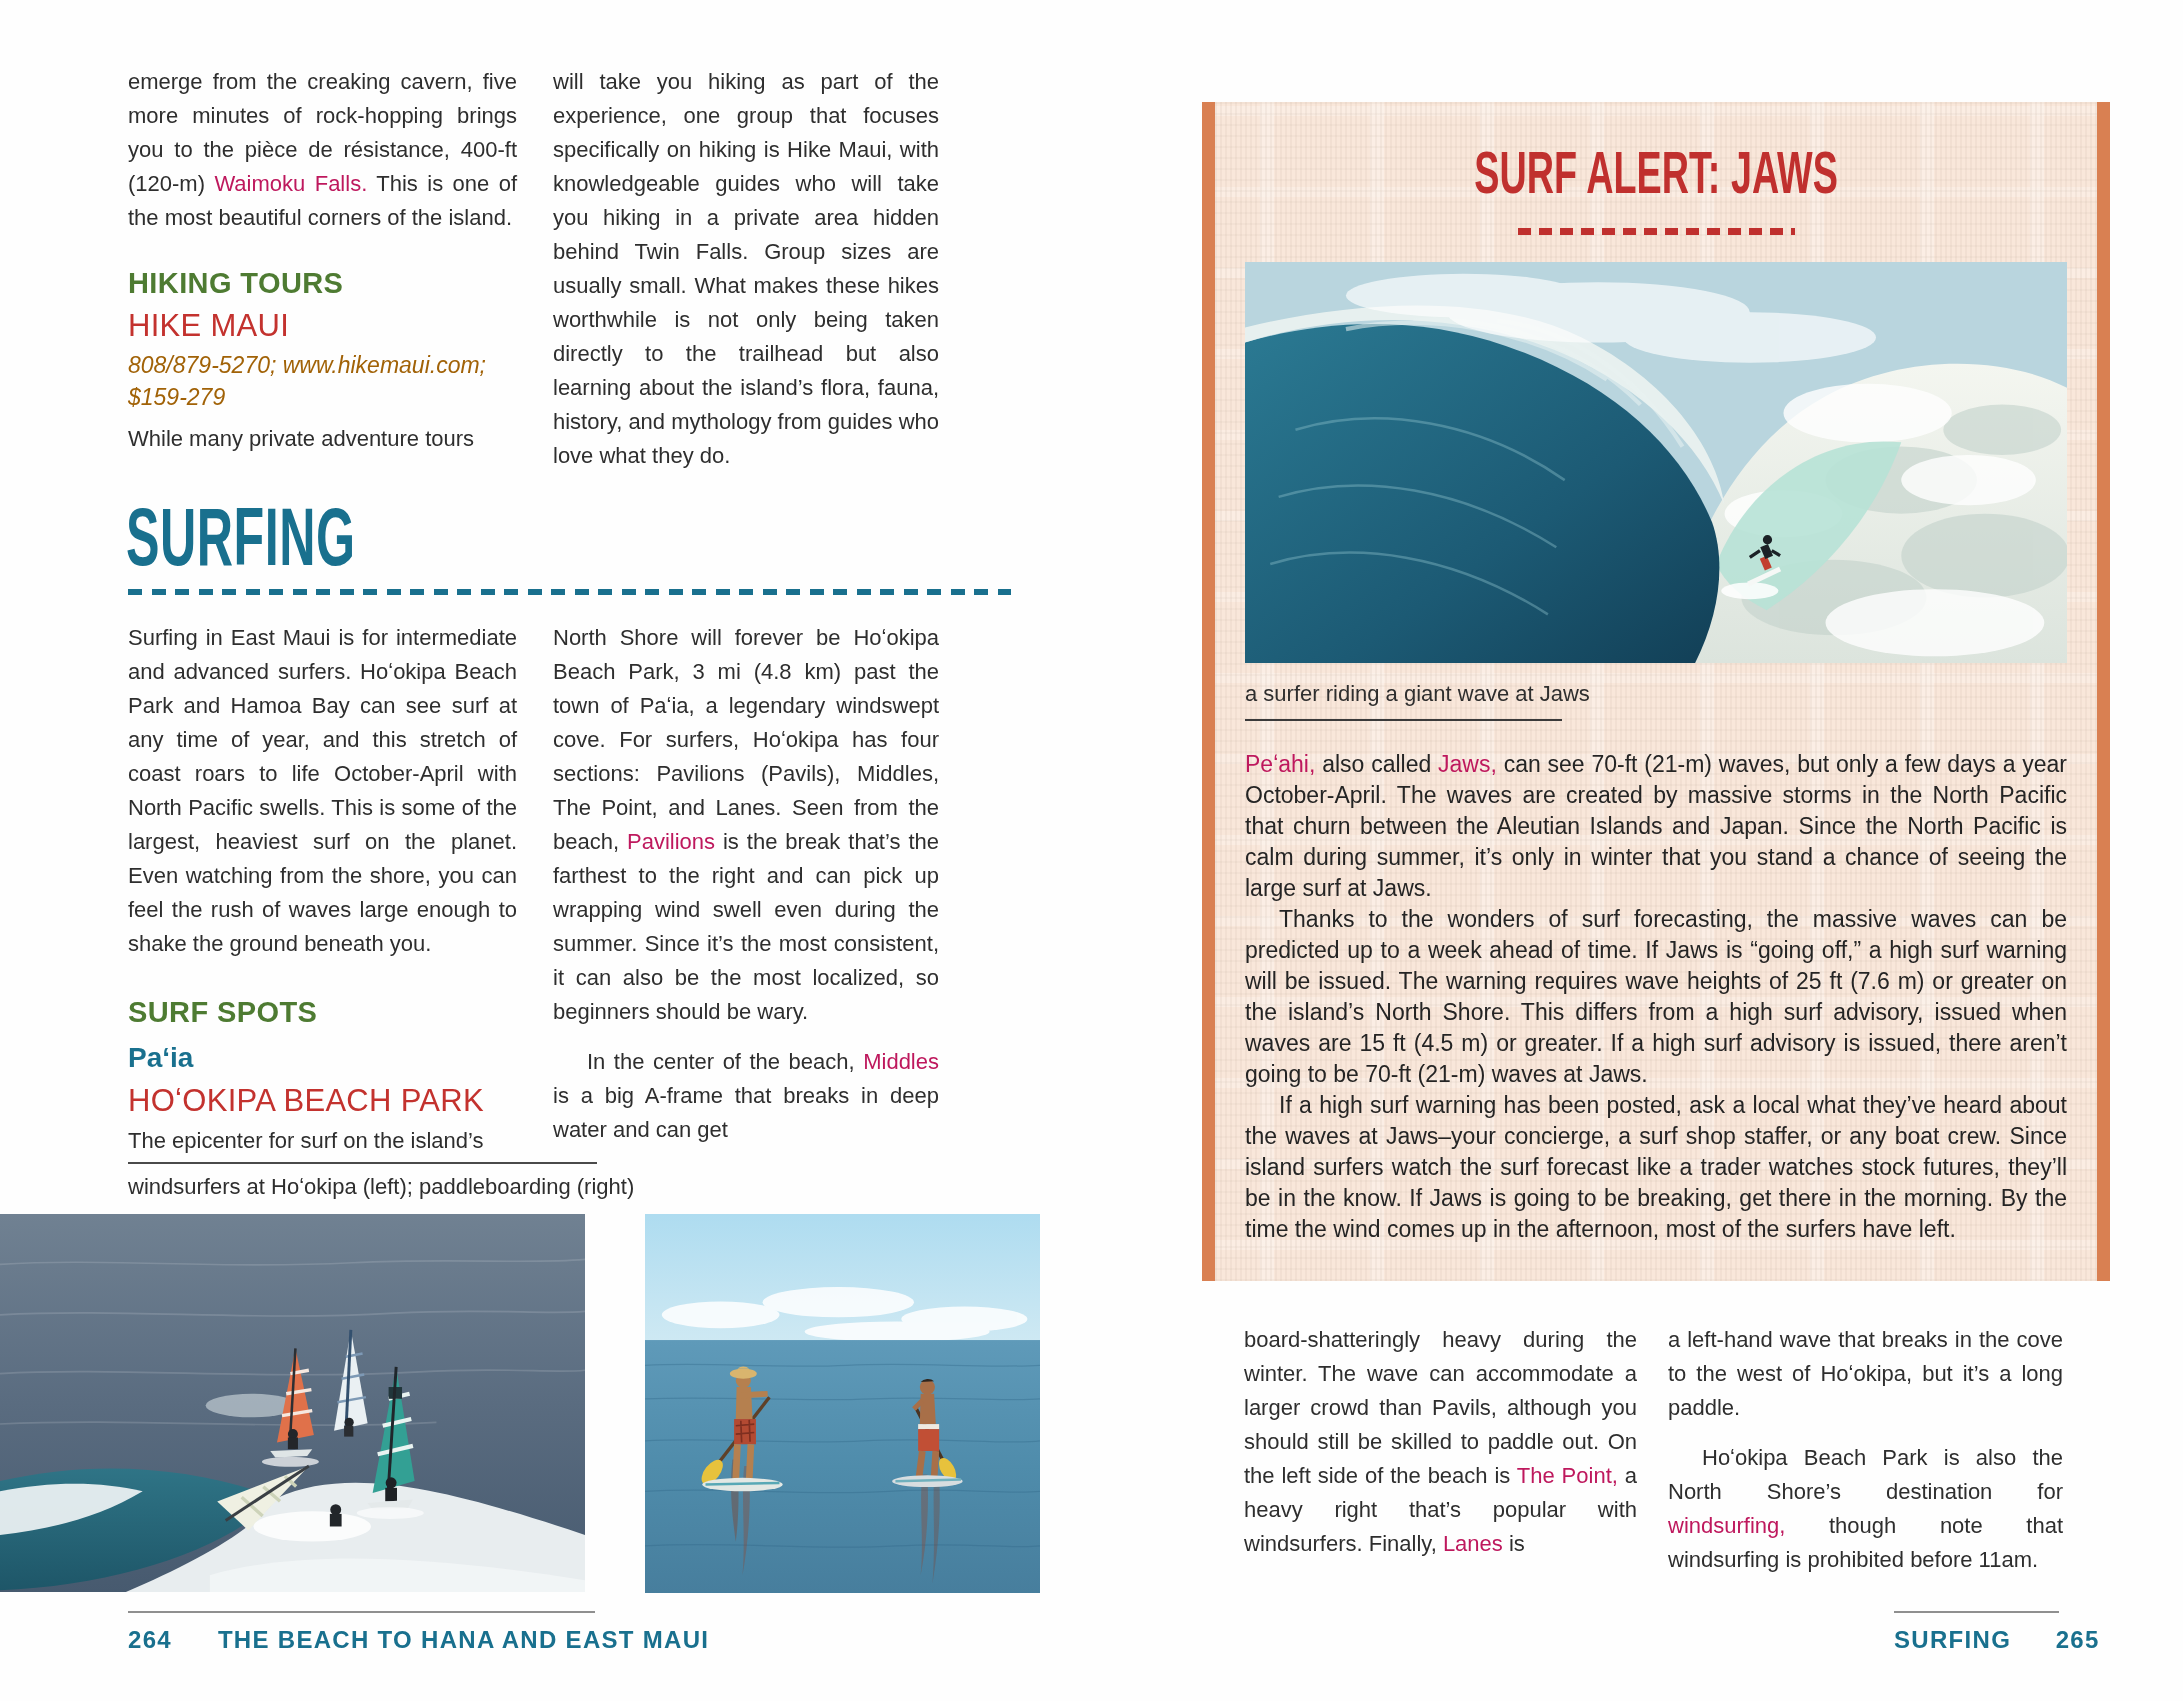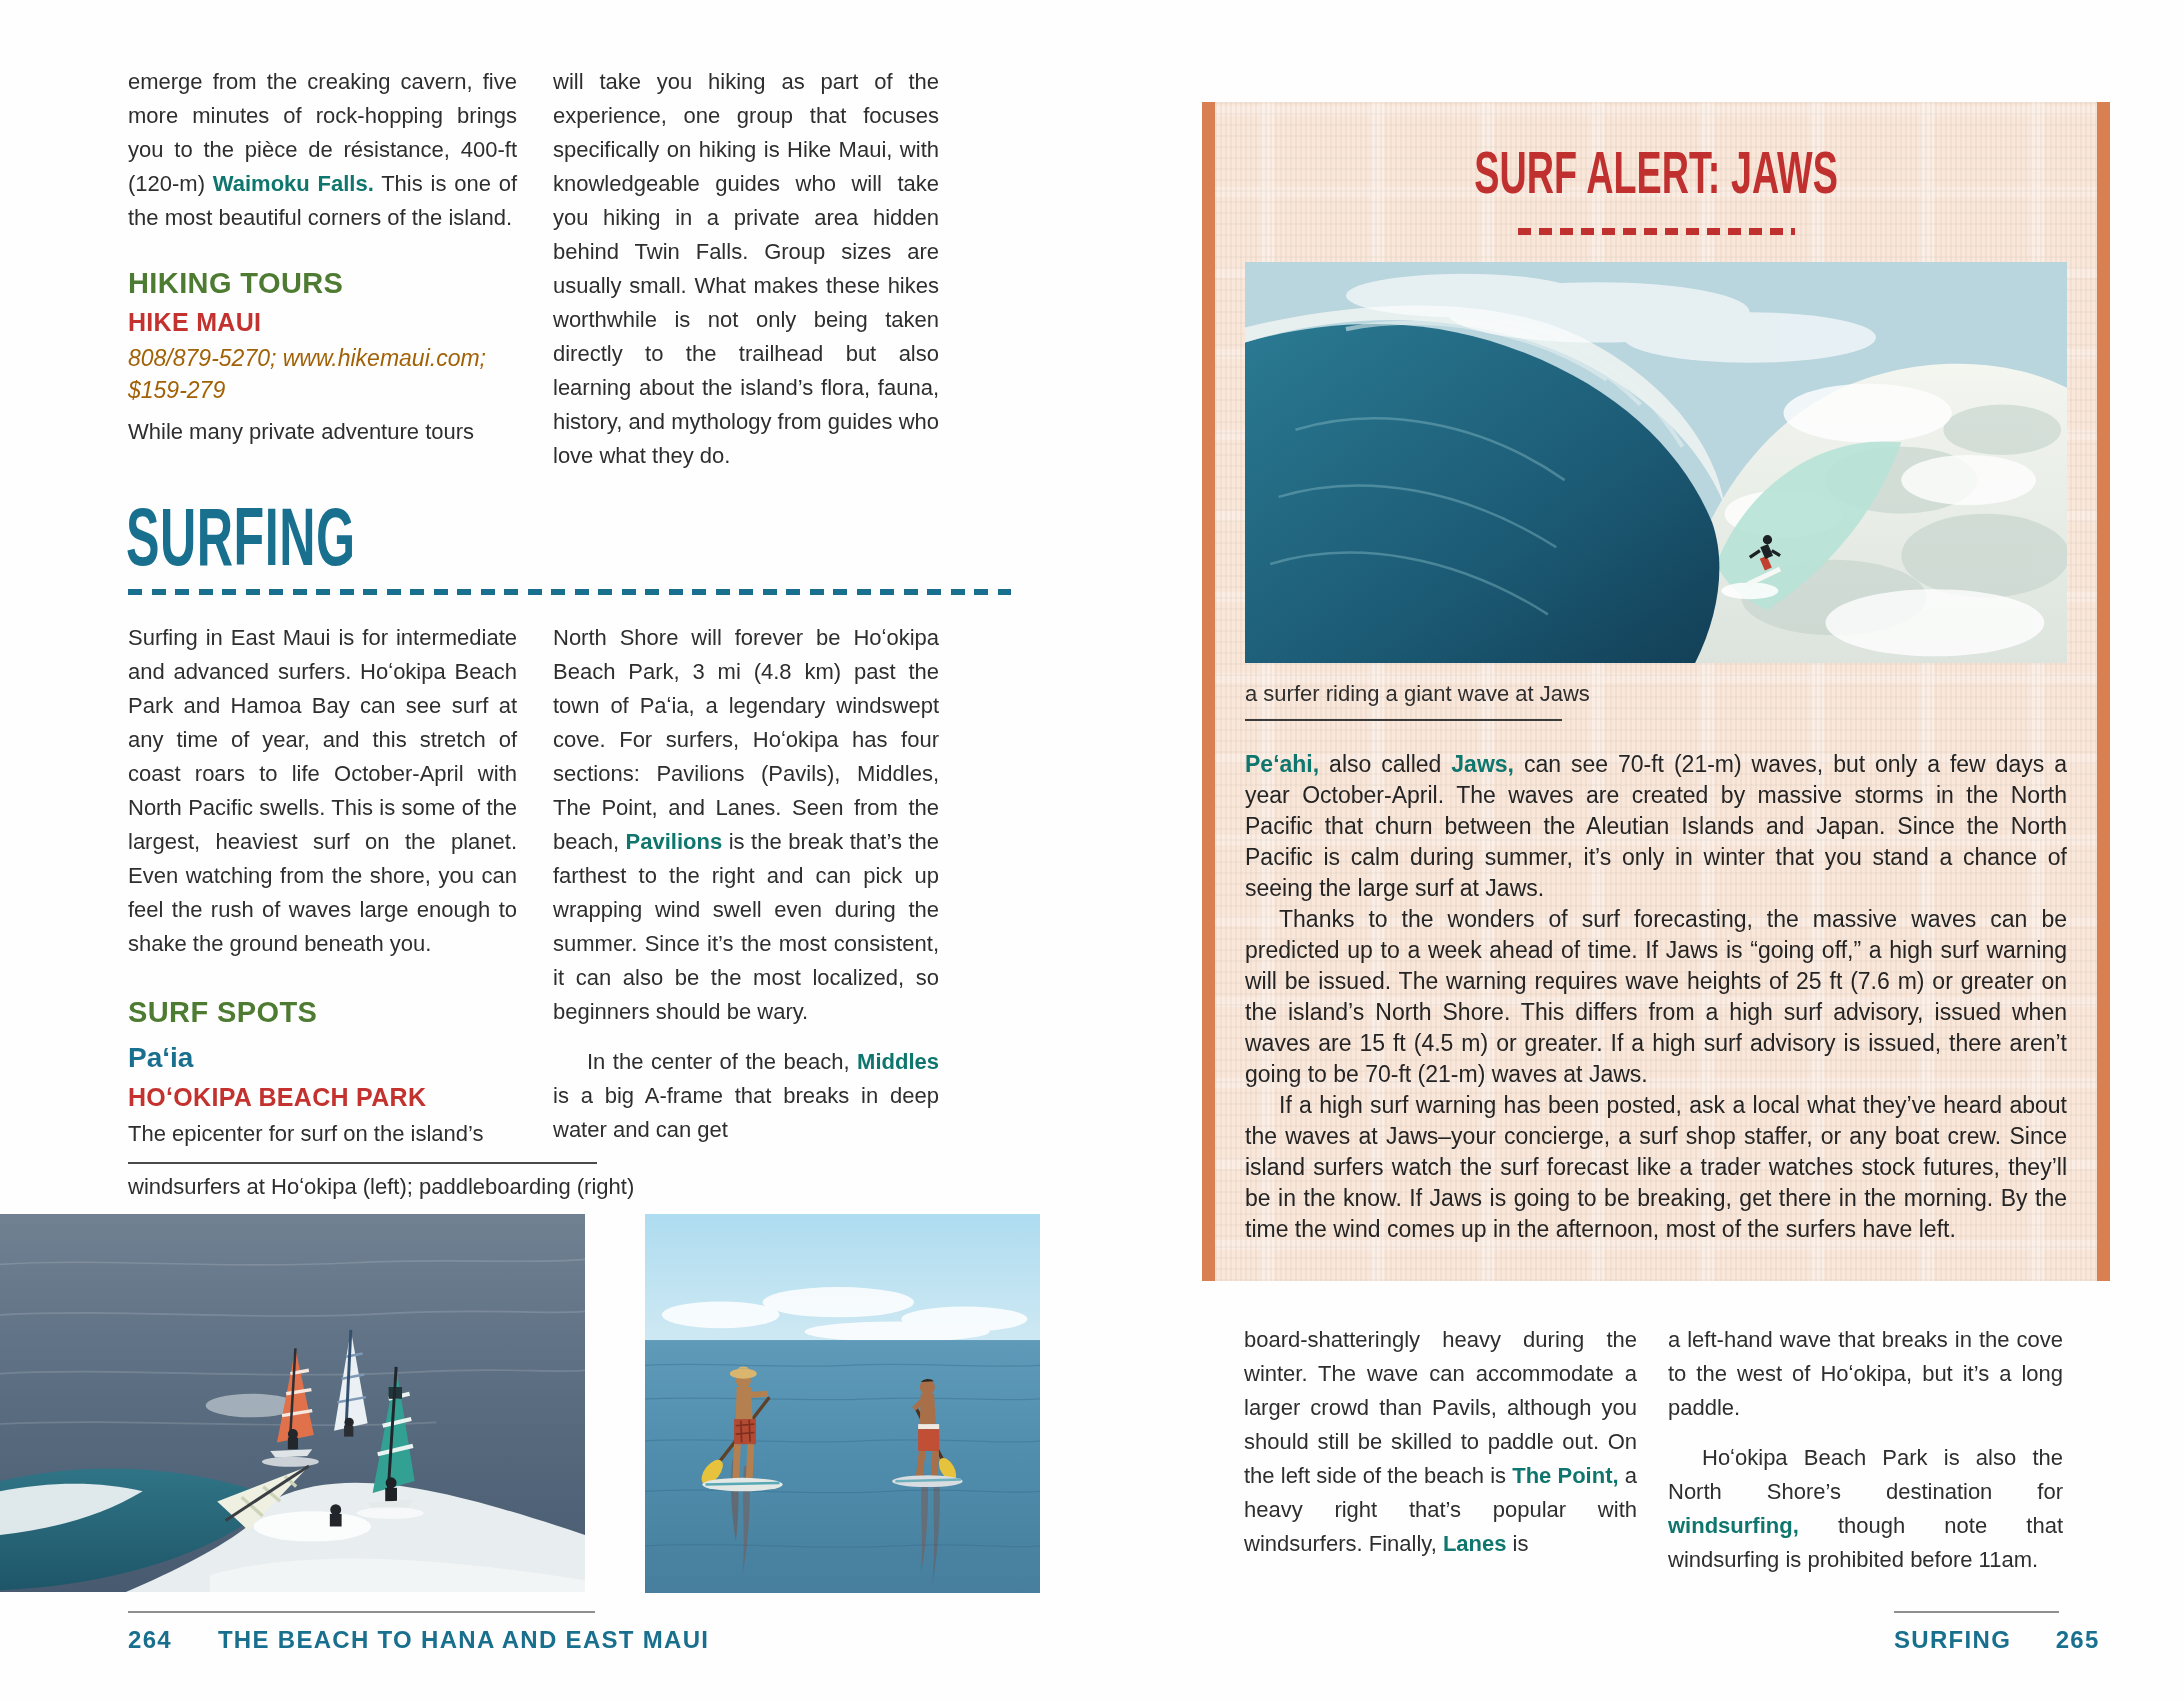--- a/index.html
+++ b/index.html
@@ -3,23 +3,23 @@
 <meta charset="utf-8">
 <style>
   html,body{margin:0;padding:0;background:#ffffff;}
   .spread{position:relative;width:2183px;height:1701px;background:#fefefe;overflow:hidden;
           font-family:"Liberation Sans",sans-serif;color:#2e2e2e;}
   .abs{position:absolute;}
   p{margin:0;}
   .body-text{font-size:22px;line-height:34px;text-align:justify;color:#2e2e2e;}
   .body-text + .body-text{margin-top:16px;}
   .ind{text-indent:34px;}
-  .b{font-weight:700;color:#0f766e;}
+  .b{font-weight:400;color:#be185d;}
   .green-head{color:var(--green);font-weight:700;font-size:29px;letter-spacing:0.4px;margin:32px 0 8.4px 0;}
-  .red-sub{color:var(--red);font-weight:700;font-size:25px;letter-spacing:0.3px;margin:8.4px 0 5px 0;}
+  .red-sub{color:var(--red);font-weight:400;font-size:31px;letter-spacing:0.3px;margin:8.4px 0 5px 0;}
   .teal-sub{color:var(--teal);font-weight:700;font-size:28px;margin:13.4px 0 1.7px 0;}
   .contact{font-style:italic;font-size:23px;line-height:32px;color:#a16207;margin:3.4px 0 8.4px 0;}
   .cond{display:inline-block;transform:scaleX(.62);transform-origin:left bottom;font-weight:700;white-space:nowrap;}
   .cond-c{display:inline-block;transform:scaleX(.64);transform-origin:center bottom;font-weight:700;white-space:nowrap;}
   .surfing-title{left:126px;top:497px;font-size:81px;color:var(--teal);letter-spacing:0.8px;line-height:1;}
   .teal-dash{left:128px;top:589px;width:883px;height:5.9px;
      background:repeating-linear-gradient(90deg,var(--teal) 0 14.3px,transparent 14.3px 23.5px);}
   .cap-rule{height:1.7px;background:#4a4a4a;width:469px;margin-bottom:10px;}
   .caption{font-size:22px;color:#2e2e2e;}
   .folio{color:var(--teal);font-weight:700;font-size:24px;letter-spacing:1.3px;white-space:nowrap;}

